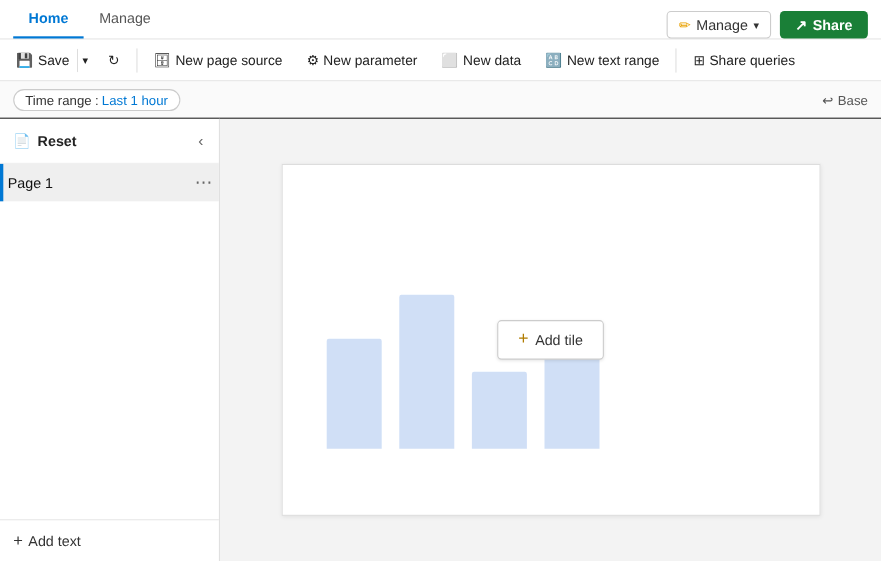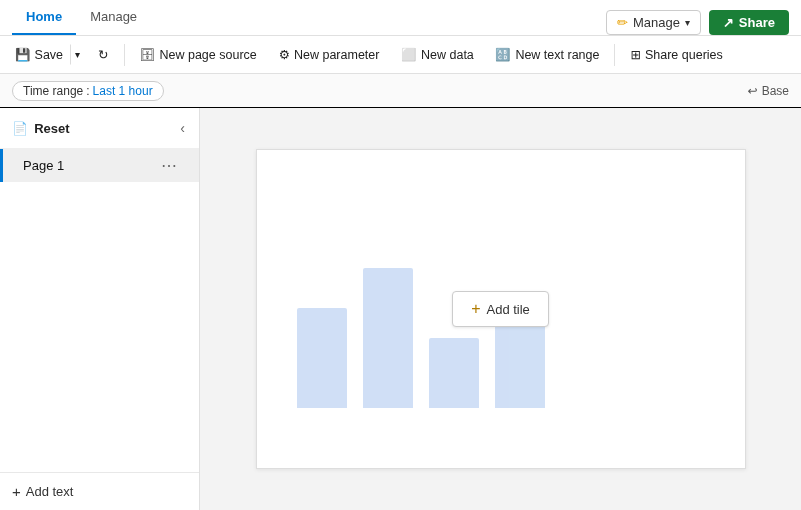--- a/index.html
+++ b/index.html
@@ -80,21 +80,21 @@
       display: flex; align-items: center; justify-content: space-between;
       padding: 10px 12px; border-bottom: 1px solid #efefef;
     }
     .sidebar-header-title {
       display: flex; align-items: center; gap: 6px;
       font-size: 13px; font-weight: 600; color: #222;
     }
     .sidebar-collapse { cursor: pointer; color: #666; font-size: 14px; padding: 2px; }
     .page-item {
       display: flex; align-items: center; justify-content: space-between;
-      padding: 7px 20px; cursor: pointer; font-size: 13px;
+      padding: 7px 4px; cursor: pointer; font-size: 13px;
       background: #efefef; border-left: 3px solid #0078d4;
     }
     .page-item-name { font-weight: 500; color: #111; }
     .page-more { color: #666; font-size: 16px; cursor: pointer; padding: 0 2px; }
     .sidebar-footer {
       margin-top: auto; padding: 10px 12px; border-top: 1px solid #e8e8e8;
     }
     .add-page-btn {
       display: flex; align-items: center; gap: 5px;
       font-size: 13px; color: #333; cursor: pointer; background: none; border: none;

